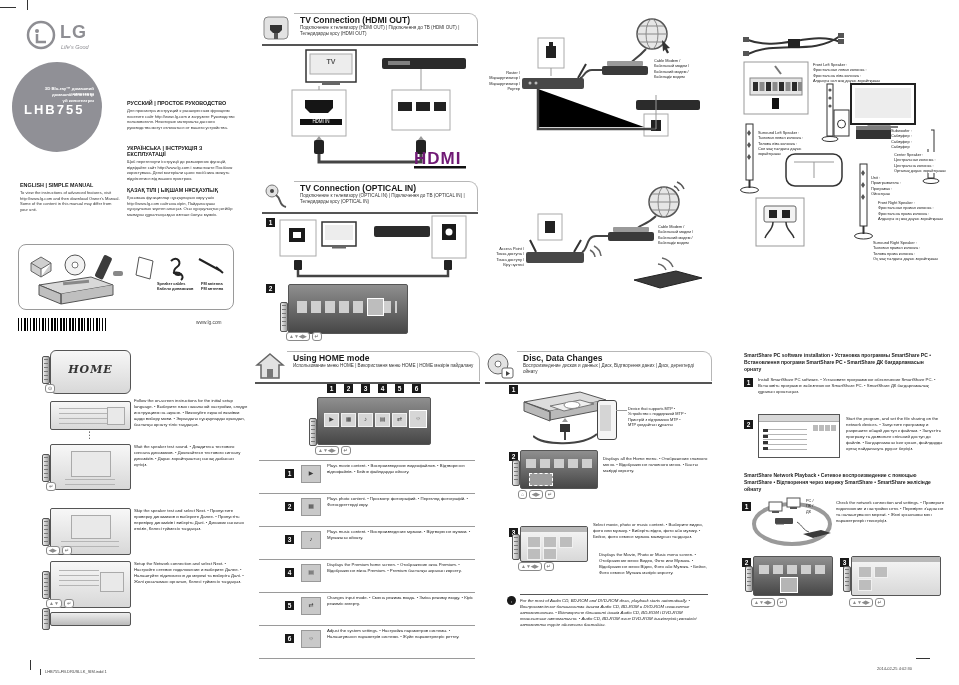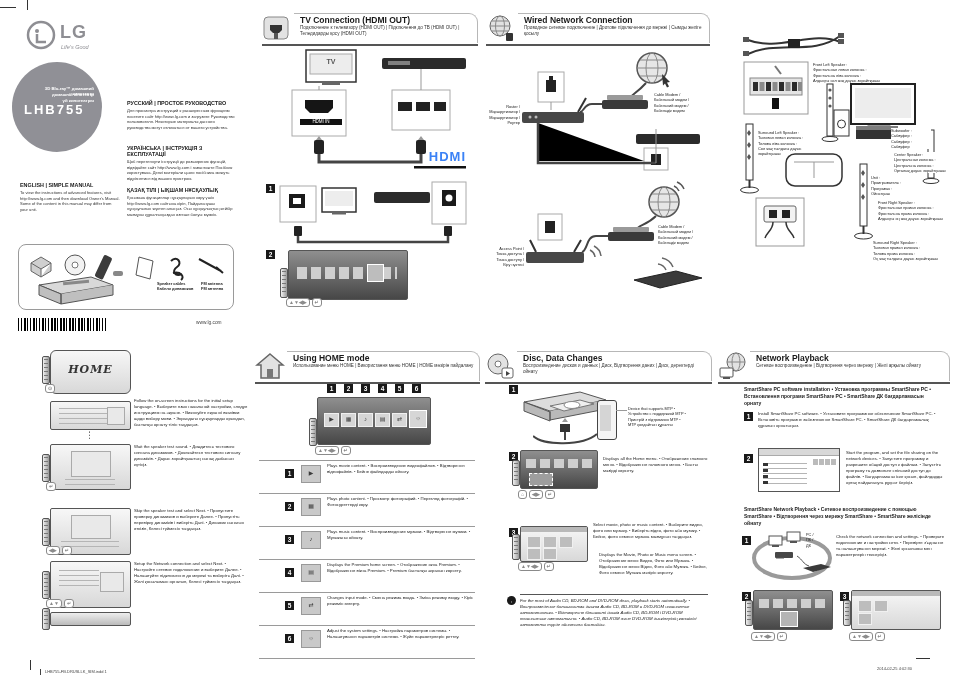--- a/index.html
+++ b/index.html
@@ -143,25 +143,36 @@
           <rect x="172" y="56" width="12" height="9" fill="#222"></rect>
         <path d="M57,40 v4 M159,23 v21" stroke="#999" stroke-width="1"></path>
         <rect x="52" y="94" width="10" height="14" rx="2" fill="#222"></rect>
         <rect x="154" y="94" width="10" height="14" rx="2" fill="#222"></rect>
         <path d="M57,108 v8 h102 v-8" stroke="#444" stroke-width="3" fill="none"></path>
         <path d="M57,90 l-3,4 h6 z M159,90 l-3,4 h6 z" fill="#9a9a9a"></path>
         <rect x="152" y="120" width="52" height="2.5" fill="#111"></rect>
       </svg>
       <div class="abs" style="left:44px;top:12px;width:50px;text-align:center;font-size:7px;font-weight:bold;color:#555">TV</div>
       <div class="chip" style="left:38px;top:73px;width:38px">HDMI IN</div>
-      <div class="abs" style="left:152px;top:103px;width:52px;text-align:right;font-size:13px;font-weight:bold;color:#3b82f6;letter-spacing:1px">HDMI</div>
+      <div class="abs" style="left:152px;top:103px;width:52px;text-align:left;font-size:17px;font-weight:bold;color:#701a75;letter-spacing:1px">HDMI</div>
     </div>
   </div>
 
   <div class="panel" style="left:262px;top:180px;width:216px;height:163px">
+    <div class="phead">
+      <span class="picon">
+        <svg width="30" height="30">
+            <circle cx="10" cy="10" r="6" fill="#e2e2e2" stroke="#777"></circle>
+        <circle cx="10" cy="10" r="2" fill="#444"></circle>
+            <path d="M14,14 C20,18 16,24 24,26" stroke="#555" stroke-width="2" fill="none"></path>
+          </svg>
+      </span>
+      <div class="ptitle">TV Connection (OPTICAL IN)</div>
+      <div class="psub">Подключение к телевизору (OPTICAL IN) | Підключення до ТВ (OPTICAL IN) | Теледидарды қосу (OPTICAL IN)</div>
+    </div>
     <div class="pbody" style="height:127px">
       <span class="badge" style="left:4px;top:4px">1</span>
       <svg class="abs" style="left:0;top:0" width="216" height="66">
         <rect x="18" y="6" width="36" height="36" fill="#fff" stroke="#aaa"></rect>
         <rect x="27" y="14" width="16" height="14" fill="#1a1a1a"></rect>
           <rect x="31" y="18" width="8" height="6" fill="#fff"></rect>
         <rect x="60" y="8" width="34" height="24" fill="#fff" stroke="#333" stroke-width="1.5"></rect>
         <rect x="63" y="11" width="28" height="15" fill="#ededed"></rect>
         <rect x="70" y="32" width="14" height="2.5" fill="#666"></rect>
         <rect x="112" y="12" width="56" height="11" rx="2" fill="#2b2b2b"></rect>
@@ -179,32 +190,20 @@
       </div>
       <div class="remote" style="left:18px;top:88px;height:28px"></div>
       <div class="keys" style="left:24px;top:118px">
         <span class="key">▲▼◀▶</span>
         <span class="key">↵</span>
       </div>
     </div>
   </div>
 
   <div class="panel" style="left:486px;top:12px;width:224px;height:166px">
-    <div class="phead">
-      <span class="picon">
-        <svg width="30" height="30">
-            <circle cx="14" cy="13" r="10" fill="#e2e2e2" stroke="#666"></circle>
-        <ellipse cx="14" cy="13" rx="4.5" ry="10" fill="none" stroke="#888"></ellipse>
-            <path d="M4,13 h20 M6,8 h16 M6,18 h16" stroke="#888" fill="none"></path>
-        <rect x="20" y="20" width="7" height="8" rx="1" fill="#333"></rect>
-          </svg>
-      </span>
-      <div class="ptitle">Wired Network Connection</div>
-      <div class="psub">Проводное сетевое подключение | Дротове підключення до мережі | Сымды желіге қосылу</div>
-    </div>
     <div class="pbody" style="height:128px">
       <svg class="abs" style="left:0;top:0" width="224" height="128">
         <circle cx="166" cy="22" r="15" fill="#e6e6e6" stroke="#555" stroke-width="1.5"></circle>
         <ellipse cx="166" cy="22" rx="6" ry="15" fill="none" stroke="#888"></ellipse>
         <path d="M151,22 h30 M154,14 h24 M154,30 h24" stroke="#888"></path>
         <path d="M176,28 l8,8 -3,0.5 2,4 -2,1 -2,-4 -2,2 z" fill="#333"></path>
         <path d="M160,37 C150,48 146,48 142,54" stroke="#444" stroke-width="2" fill="none"></path>
         <rect x="116" y="54" width="46" height="9" rx="2" fill="#3a3a3a"></rect>
         <rect x="121" y="49" width="36" height="5" rx="1" fill="#9a9a9a"></rect>
         <rect x="52" y="26" width="26" height="30" fill="#fff" stroke="#aaa"></rect>
@@ -534,33 +533,20 @@
       <div class="txt" style="left:108px;top:138px;width:115px">Select movie, photo or music content. • Выберите видео, фото или музыку. • Виберіть відео, фото або музику. • Бейне, фото немесе музыка мазмұнын таңдаңыз.</div>
       <div class="txt" style="left:114px;top:168px;width:110px">Displays the Movie, Photo or Music menu screen. • Отображение меню Видео, Фото или Музыка. • Відображення меню Відео, Фото або Музика. • Бейне, Фото немесе Музыка мәзірін көрсету.</div>
 
       <div class="abs" style="left:22px;top:212px;width:9px;height:9px;border-radius:50%;background:#191919;color:#fff;font-size:6px;line-height:9px;text-align:center">,</div>
       <div class="hr" style="left:35px;top:210px;width:188px;background:#555"></div>
       <div class="txt" style="left:35px;top:214px;width:188px;font-style:italic">For the most of Audio CD, BD-ROM and DVD-ROM discs, playback starts automatically. • Воспроизведение большинства дисков Audio CD, BD-ROM и DVD-ROM начинается автоматически. • Відтворення більшості дисків Audio CD, BD-ROM і DVD-ROM починається автоматично. • Audio CD, BD-ROM және DVD-ROM дискілерінің көпшілігі автоматты түрде ойнатыла бастайды.</div>
     </div>
   </div>
 
   <div class="panel" style="left:718px;top:350px;width:232px;height:312px">
-    <div class="phead">
-      <span class="picon">
-        <svg width="30" height="30">
-            <circle cx="18" cy="11" r="9" fill="#e2e2e2" stroke="#666"></circle>
-        <ellipse cx="18" cy="11" rx="4" ry="9" fill="none" stroke="#888"></ellipse>
-            <path d="M9,11 h18" stroke="#888"></path>
-        <rect x="2" y="17" width="13" height="9" rx="1" fill="#fff" stroke="#555"></rect>
-            <rect x="5" y="26" width="7" height="2" fill="#555"></rect>
-          </svg>
-      </span>
-      <div class="ptitle">Network Playback</div>
-      <div class="psub">Сетевое воспроизведение | Відтворення через мережу | Желі арқылы ойнату</div>
-    </div>
     <div class="pbody" style="height:278px">
       <div class="txt" style="left:26px;top:2px;width:196px;font-size:5px;font-weight:bold">SmartShare PC software installation • Установка программы SmartShare PC • Встановлення програми SmartShare PC • SmartShare ДК бағдарламасын орнату</div>
 
       <span class="badge" style="left:26px;top:28px">1</span>
       <div class="txt" style="left:40px;top:27px;width:180px">Install SmartShare PC software. • Установите программное обеспечение SmartShare PC. • Встановіть програмне забезпечення SmartShare PC. • SmartShare ДК бағдарламалық құралын орнатыңыз.</div>
 
       <span class="badge" style="left:26px;top:70px">2</span>
       <div class="abs" style="left:40px;top:64px;width:80px;height:42px;border:1px solid #555;background:#fff">
         <div class="abs" style="left:0;top:0;width:100%;height:6px;background:#d8d8d8;border-bottom:1px solid #aaa"></div>
         <div class="abs" style="right:2px;top:10px;width:24px;height:6px;background:repeating-linear-gradient(90deg,#bbb 0 5px,#fff 5px 6px)"></div>

